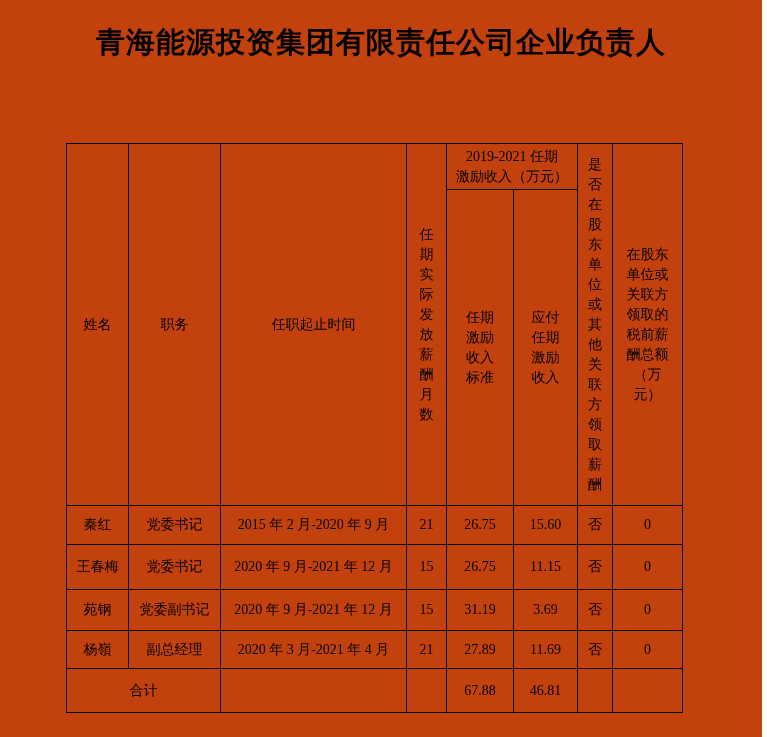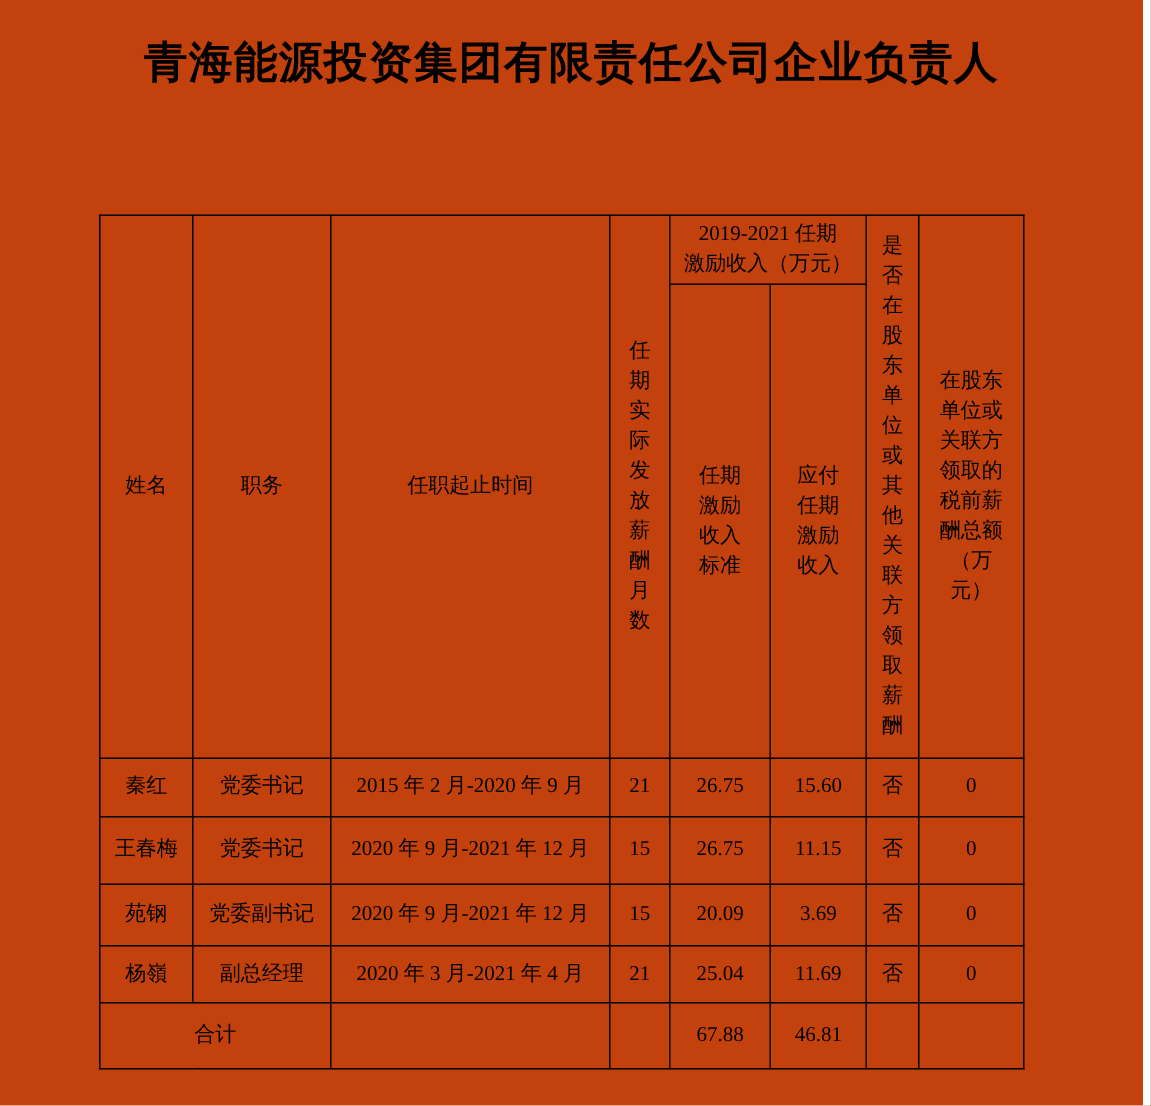--- a/index.html
+++ b/index.html
@@ -145,31 +145,31 @@
         <td class="data-cell">26.75</td>
         <td class="data-cell">11.15</td>
         <td class="data-cell">否</td>
         <td class="data-cell">0</td>
       </tr>
       <tr style="height:41px">
         <td class="data-cell">苑钢</td>
         <td class="data-cell">党委副书记</td>
         <td class="data-cell nowrap">2020 年 9 月-2021 年 12 月</td>
         <td class="data-cell">15</td>
-        <td class="data-cell">20.09</td>
+        <td class="data-cell">31.19</td>
         <td class="data-cell">3.69</td>
         <td class="data-cell">否</td>
         <td class="data-cell">0</td>
       </tr>
       <tr style="height:38px">
         <td class="data-cell">杨嶺</td>
         <td class="data-cell">副总经理</td>
         <td class="data-cell nowrap">2020 年 3 月-2021 年 4 月</td>
         <td class="data-cell">21</td>
-        <td class="data-cell">25.04</td>
+        <td class="data-cell">27.89</td>
         <td class="data-cell">11.69</td>
         <td class="data-cell">否</td>
         <td class="data-cell">0</td>
       </tr>
       <tr style="height:44px">
         <td colspan="2" class="total-label">合计</td>
         <td></td>
         <td></td>
         <td class="data-cell">67.88</td>
         <td class="data-cell">46.81</td>

